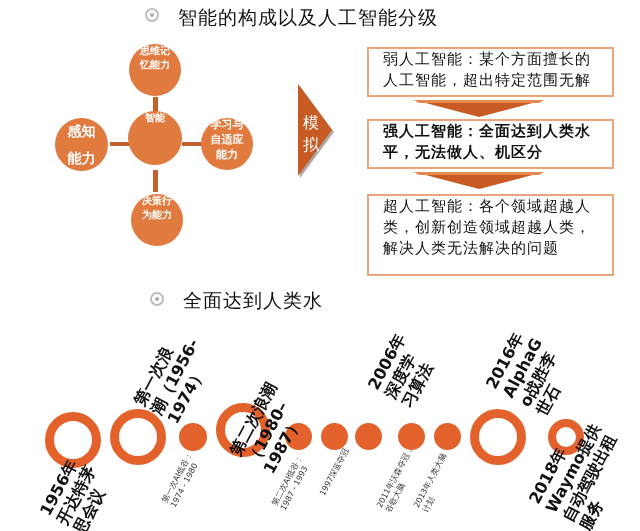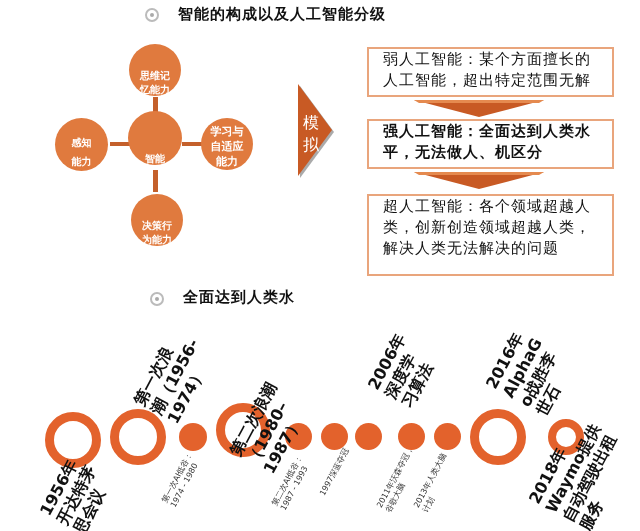--- a/index.html
+++ b/index.html
@@ -3,23 +3,23 @@
 <meta charset="utf-8">
 <style>
   html, body { margin:0; padding:0; background:#ffffff; }
   body { width:640px; height:531px; position:relative; overflow:hidden;
          font-family:"DejaVu Serif", serif; color:#111; }
   .abs { position:absolute; }
   .radio-icon { width:14px; height:14px; border:2px solid #bbb; border-radius:50%;
                 box-sizing:border-box; }
   .radio-icon::after { content:""; position:absolute; left:3px; top:3px; width:4px; height:4px;
                 border-radius:50%; background:#aaa; }
-  .section-title { font-family:"DejaVu Sans", sans-serif; font-weight:bold; font-size:15px; color:#111; letter-spacing:1px; }
+  .section-title { font-family:"DejaVu Sans", sans-serif; font-weight:normal; font-size:19px; color:#111; letter-spacing:1px; }
   .node { position:absolute; border-radius:50%; background:#e07a3e; color:#fff;
-          display:flex; align-items:flex-end; justify-content:center; text-align:center;
+          display:flex; align-items:flex-start; justify-content:center; text-align:center;
           font-family:"DejaVu Sans", sans-serif; font-weight:bold; line-height:1.35; }
   .connector { position:absolute; background:#c4602b; }
   .box { position:absolute; border:2px solid #e9a57c; background:#fff;
          font-family:"DejaVu Serif", serif; font-size:15px; line-height:21px;
          padding:0 0 0 14px; box-sizing:border-box; color:#111; letter-spacing:1px; }
   .ring { position:absolute; border-radius:50%; box-sizing:border-box; border:9px solid #e3622c; background:transparent; }
   .dot { position:absolute; border-radius:50%; background:#e3622c; }
   .vlabel { position:absolute; transform-origin:0 0; white-space:pre; font-family:"DejaVu Sans", sans-serif; color:#111; }
   .big { font-weight:bold; font-size:16px; line-height:19px; }
   .small { font-size:8px; line-height:10px; color:#333; }
@@ -35,21 +35,21 @@
 <div class="connector" style="left:110px;top:142px;width:20px;height:4px;"></div>
 <div class="connector" style="left:182px;top:142px;width:22px;height:4px;"></div>
 
 <div class="node" style="left:128px;top:111px;width:54px;height:54px;font-size:10px;">
   <span>智能</span>
 </div>
 <div class="node" style="left:129px;top:44px;width:52px;height:52px;font-size:10px;">
   <span style="white-space:pre;">思维记
 忆能力</span>
 </div>
-<div class="node" style="left:55px;top:118px;width:53px;height:53px;font-size:10px;">
+<div class="node" style="left:55px;top:118px;width:53px;height:53px;font-size:14px;">
   <span style="white-space:pre;line-height:1.9;">感知
 能力</span>
 </div>
 <div class="node" style="left:201px;top:118px;width:52px;height:52px;font-size:11px;">
   <span style="white-space:pre;">学习与
 自适应
 能力</span>
 </div>
 <div class="node" style="left:131px;top:194px;width:52px;height:52px;font-size:10px;">
   <span style="white-space:pre;">决策行

